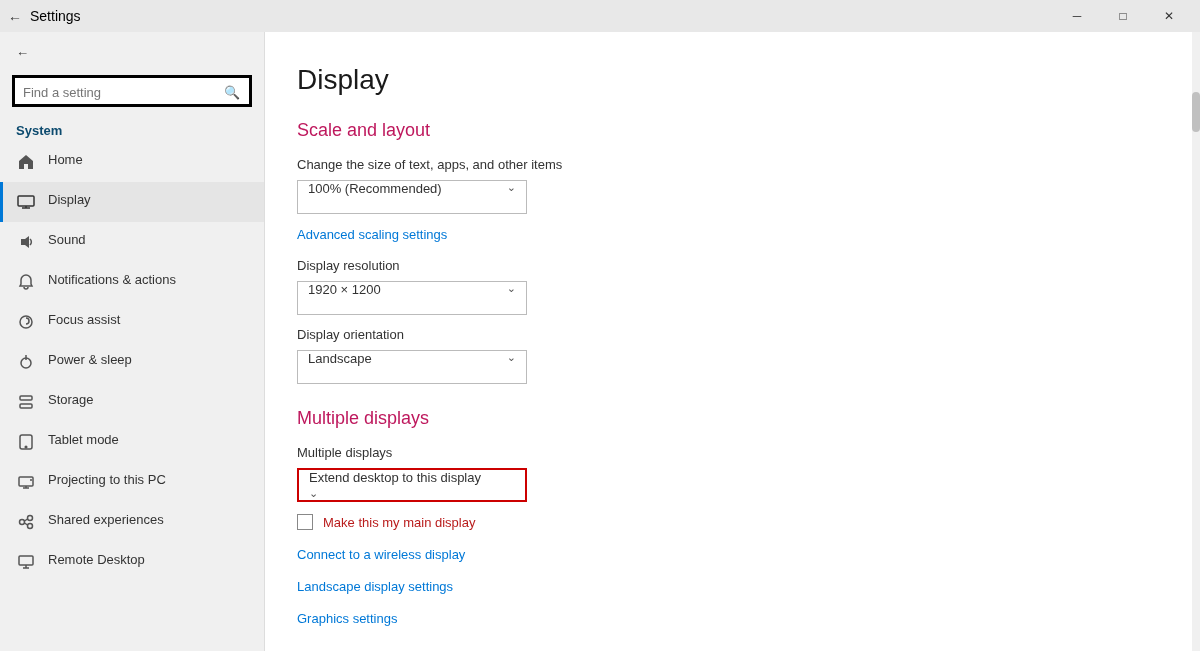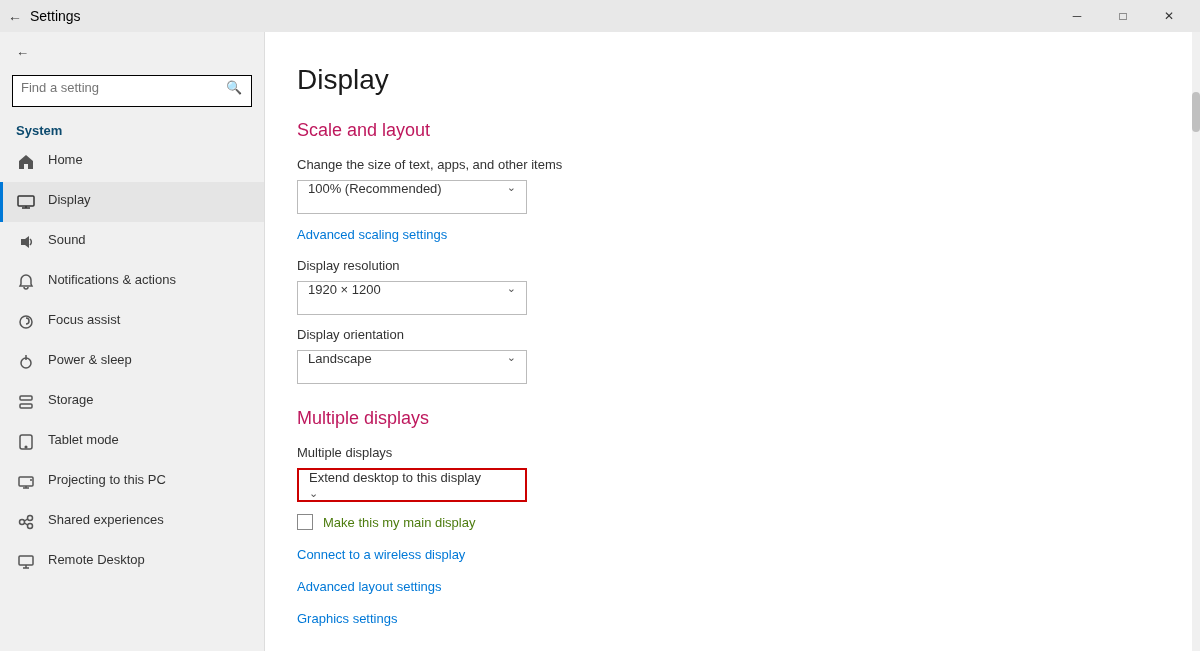--- a/index.html
+++ b/index.html
@@ -22,22 +22,22 @@
     
     .sidebar {
       width: 265px; background: #f0f0f0; display: flex; flex-direction: column;
       border-right: 1px solid #ddd; flex-shrink: 0; overflow-y: auto;
     }
     .sidebar-back {
       display: flex; align-items: center; gap: 8px; padding: 12px 16px;
       cursor: pointer; font-size: 13px; color: #333;
     }
     .sidebar-search {
-      margin: 4px 12px 8px 12px; display: flex; align-items: flex-start;
-      border: 1px solid #000000; background: white; padding: 4px 8px; height: 32px;
+      margin: 4px 12px 8px 12px; display: flex; align-items: flex-end;
+      border: 3px solid #000000; background: white; padding: 4px 8px; height: 32px;
     }
     .sidebar-search input {
       border: none; outline: none; font-size: 13px; flex: 1; background: transparent;
     }
     .sidebar-section-title {
       padding: 8px 16px 4px 16px; font-size: 13px; font-weight: 700; color: #0c4a6e;
     }
     .sidebar-item {
       display: flex; align-items: flex-start; gap: 12px; padding: 10px 16px;
       cursor: pointer; color: #333; font-size: 13px; position: relative;
@@ -70,21 +70,21 @@
     .dropdown-chevron { font-size: 11px; color: #555; }
     .link-text {
       color: #0078d7; font-size: 13px; cursor: pointer; margin-bottom: 16px; display: inline-block;
     }
     .section-divider { margin: 24px 0 16px 0; }
     .checkbox-row { display: flex; align-items: center; gap: 10px; margin-bottom: 16px; }
     .checkbox {
       width: 16px; height: 16px; border: 1px solid #888; background: white;
       display: inline-block; flex-shrink: 0; cursor: pointer;
     }
-    .checkbox-label { font-size: 13px; color: #4d7c0f; }
+    .checkbox-label { font-size: 13px; color: #b91c1c; }
     .scrollbar-track {
       position: absolute; right: 0; top: 0; bottom: 0; width: 8px; background: #f0f0f0;
     }
     .scrollbar-thumb {
       width: 8px; height: 40px; background: #c0c0c0; border-radius: 4px; margin-top: 60px;
     }
   </style>
 </head>
 <body>
 
@@ -275,21 +275,21 @@
         <span class="dropdown-chevron">⌄</span>
       </div>
     </div>
 
     <div class="checkbox-row">
       <div class="checkbox"></div>
       <span class="checkbox-label">Make this my main display</span>
     </div>
 
     <a class="link-text">Connect to a wireless display</a><br>
-    <a class="link-text">Advanced layout settings</a><br>
+    <a class="link-text">Landscape display settings</a><br>
     <a class="link-text">Graphics settings</a>
 
     
     <div class="scrollbar-track">
       <div class="scrollbar-thumb"></div>
     </div>
   </div>
 </div>
 
 </body></html>

